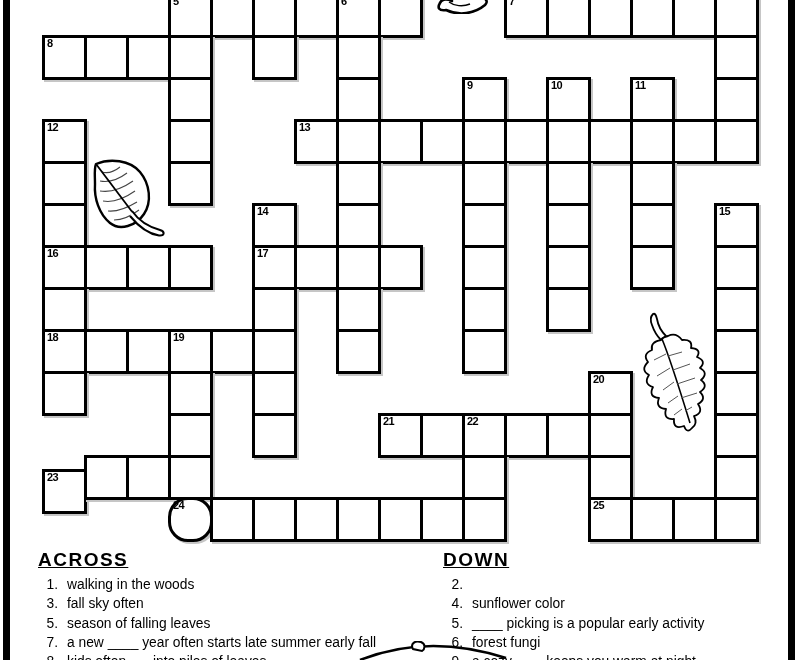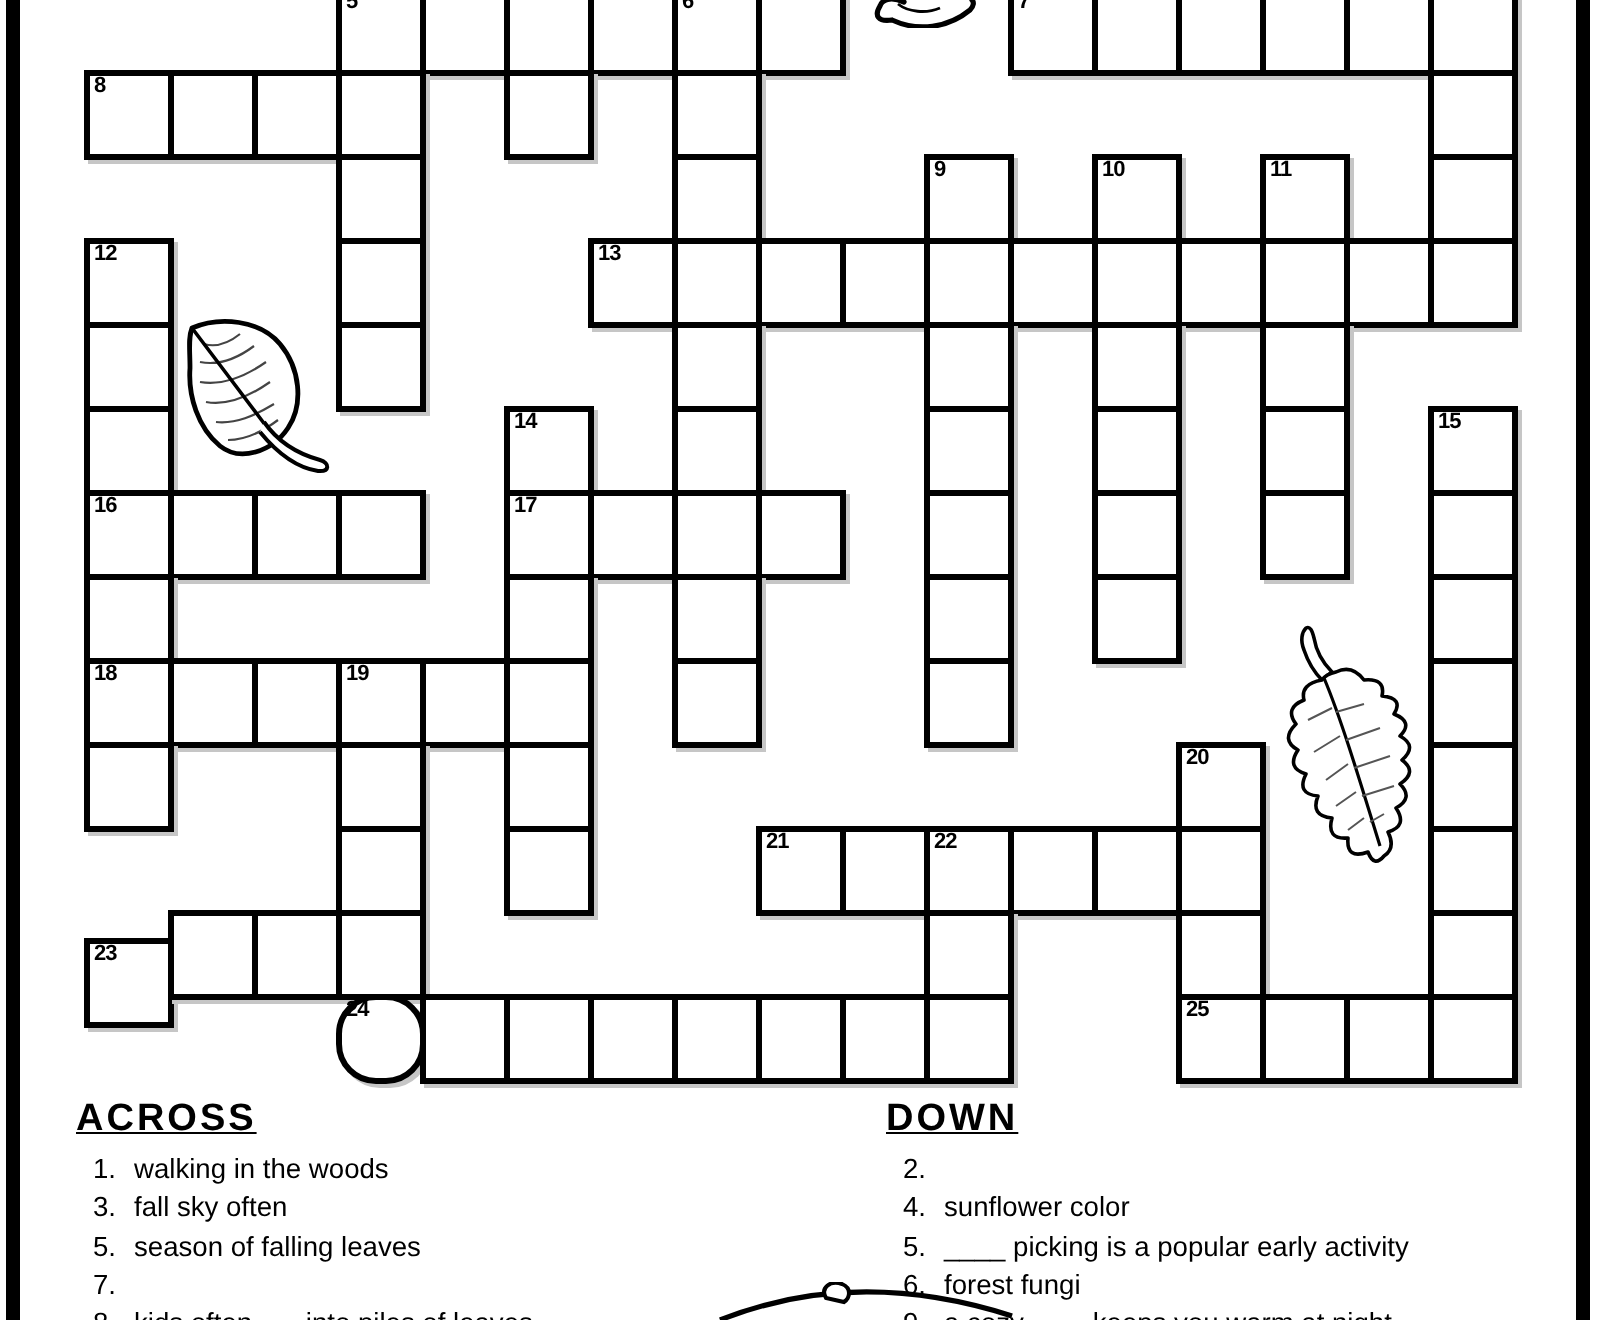--- a/index.html
+++ b/index.html
@@ -228,21 +228,21 @@
     <path d="M2,19 Q70,-8 148,17" fill="none" stroke="#000" stroke-width="2.6"></path>
     <path d="M55,8 C52,3 57,-1 63,1 C68,3 67,8 64,10 Z" fill="#fff" stroke="#000" stroke-width="2"></path>
   </svg>
 
   <div class="clues" id="across-block">
     <h2>ACROSS</h2>
     <div id="across-list">
         <div class="clue"><span class="num">1.</span><span class="txt">walking in the woods</span></div>
         <div class="clue"><span class="num">3.</span><span class="txt">fall sky often</span></div>
         <div class="clue"><span class="num">5.</span><span class="txt">season of falling leaves</span></div>
-        <div class="clue"><span class="num">7.</span></div>
+        <div class="clue"><span class="num">7.</span><span class="txt">a new ____ year often starts late summer early fall</span></div>
         <div class="clue"><span class="num">8.</span><span class="txt">kids often&nbsp;&nbsp;&nbsp;&nbsp;&nbsp;&nbsp; into piles of leaves</span></div>
       </div>
   </div>
 
   <div class="clues" id="down-block">
     <h2>DOWN</h2>
     <div id="down-list">
         <div class="clue"><span class="num">2.</span></div>
         <div class="clue"><span class="num">4.</span><span class="txt">sunflower color</span></div>
         <div class="clue"><span class="num">5.</span><span class="txt">____ picking is a popular early activity</span></div>

